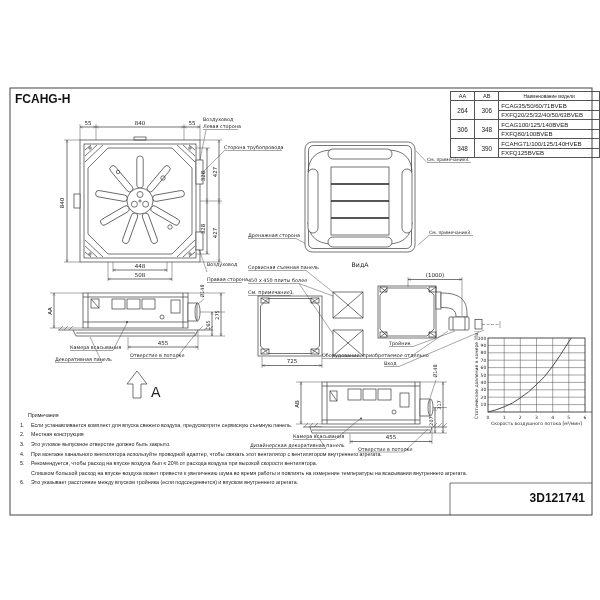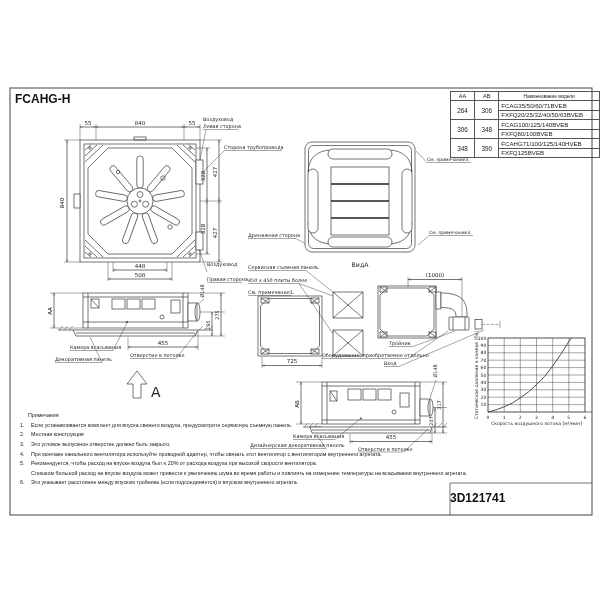--- a/index.html
+++ b/index.html
@@ -1,18 +1,18 @@
 <!DOCTYPE html>
 <html><head>
 <meta charset="utf-8">
 <style>
   html,body{margin:0;padding:0;background:#fff;}
   body{width:600px;height:600px;position:relative;font-family:"Liberation Sans",sans-serif;color:#222;overflow:hidden;}
   .sheet-title{position:absolute;left:15px;top:92px;font-size:12px;font-weight:bold;color:#111;}
-  .doc-id{position:absolute;left:450px;top:491px;width:135px;text-align:left;font-size:12px;font-weight:bold;color:#111;}
+  .doc-id{position:absolute;left:450px;top:491px;width:135px;text-align:right;font-size:12px;font-weight:bold;color:#111;}
   table.model-table{position:absolute;left:450px;top:91px;border-collapse:collapse;background:#fff;}
   .model-table th,.model-table td{border:0.8px solid #555;padding:0 2px;text-align:center;font-weight:normal;color:#222;white-space:nowrap;}
   .model-table th{font-size:5.6px;height:8px;}
   .model-table th.mh{font-size:4.8px;}
   .model-table td{font-size:6.4px;height:8.5px;}
   .model-table td.mdl{text-align:left;font-size:6.1px;}
   .notes{position:absolute;left:20px;top:412px;width:556px;font-size:5.3px;color:#222;}
   .note-h{margin:0 0 4px 8px;}
   .note-row{display:flex;margin-bottom:3.4px;}
   .note-num{width:11px;flex:none;}

